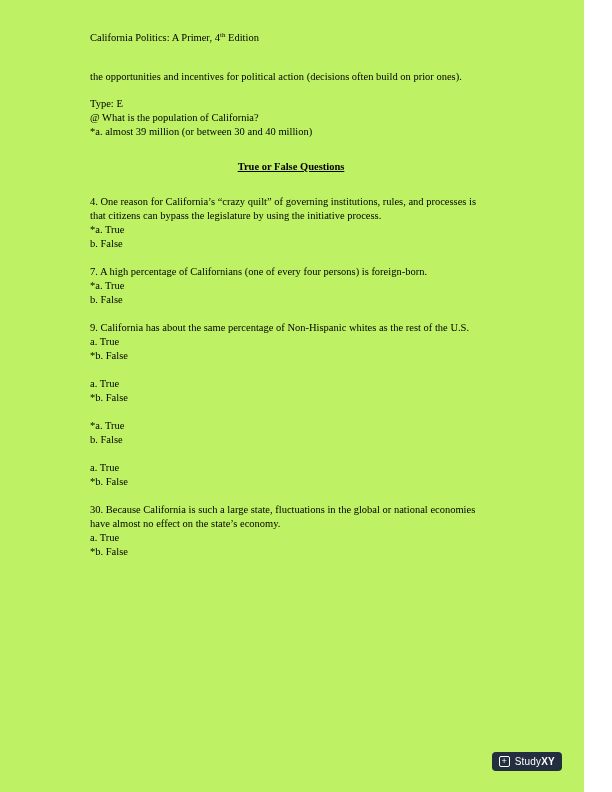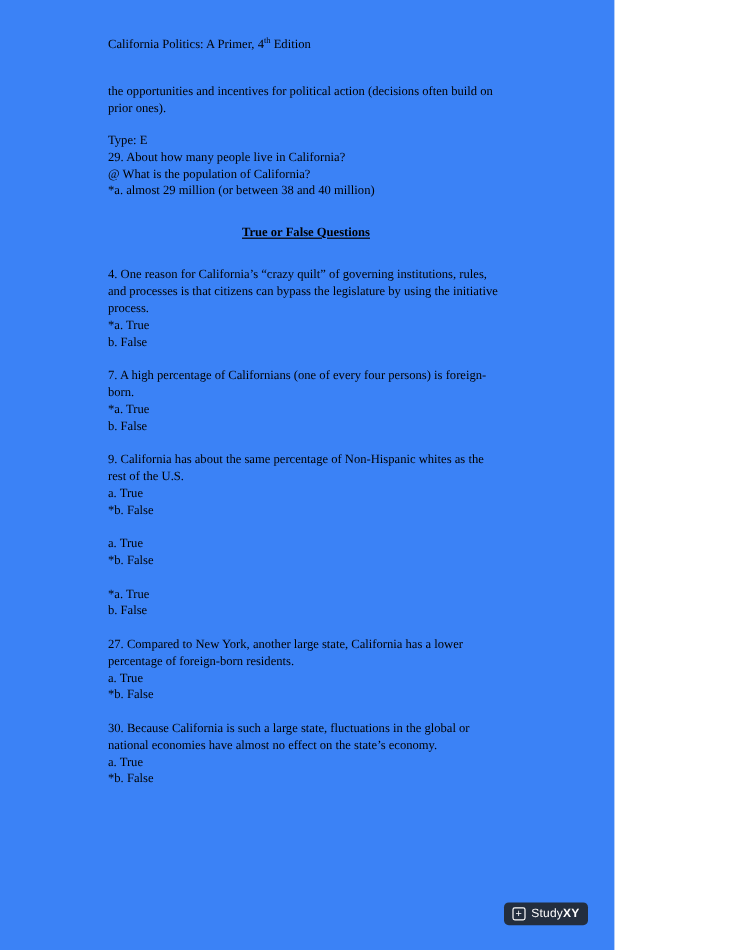--- a/index.html
+++ b/index.html
@@ -2,23 +2,23 @@
 <html><head>
 <meta charset="utf-8">
 <style>
   html, body {
     margin: 0;
     padding: 0;
     background: #ffffff;
   }
   .page {
     position: relative;
-    width: 512px;
+    width: 584px;
     height: 792px;
-    background: #3b82f6;
+    background: #bef264;
     font-family: "Liberation Serif", serif;
     font-size: 10.5px;
     line-height: 14px;
     color: #000000;
     overflow: hidden;
     box-sizing: border-box;
   }
   .content {
     position: absolute;
     top: 31px;
@@ -94,23 +94,22 @@
 
 <div class="page">
   <div class="content">
 
     <div class="header-title"><span>California Politics: A Primer, 4</span><sup>th</sup><span> Edition</span></div>
 
     <p class="para">the opportunities and incentives for political action (decisions often build on prior ones).</p>
 
     <div class="block">
       <div class="line">Type: E</div>
-      <div class="line">29. About how many people live in California?</div>
       <div class="line">@ What is the population of California?</div>
-      <div class="line">*a. almost 29 million (or between 38 and 40 million)</div>
+      <div class="line">*a. almost 39 million (or between 30 and 40 million)</div>
     </div>
 
     <h2 class="section-heading">True or False Questions</h2>
 
     <div class="block question">
       <div class="qtext">4. One reason for California’s “crazy quilt” of governing institutions, rules, and processes is that citizens can bypass the legislature by using the initiative process.</div>
       <div class="line">*a. True</div>
       <div class="line">b. False</div>
     </div>
 
@@ -130,21 +129,20 @@
       <div class="line">a. True</div>
       <div class="line">*b. False</div>
     </div>
 
     <div class="block question">
       <div class="line">*a. True</div>
       <div class="line">b. False</div>
     </div>
 
     <div class="block question">
-      <div class="qtext">27. Compared to New York, another large state, California has a lower percentage of foreign-born residents.</div>
       <div class="line">a. True</div>
       <div class="line">*b. False</div>
     </div>
 
     <div class="block question">
       <div class="qtext">30. Because California is such a large state, fluctuations in the global or national economies have almost no effect on the state’s economy.</div>
       <div class="line">a. True</div>
       <div class="line">*b. False</div>
     </div>
 

